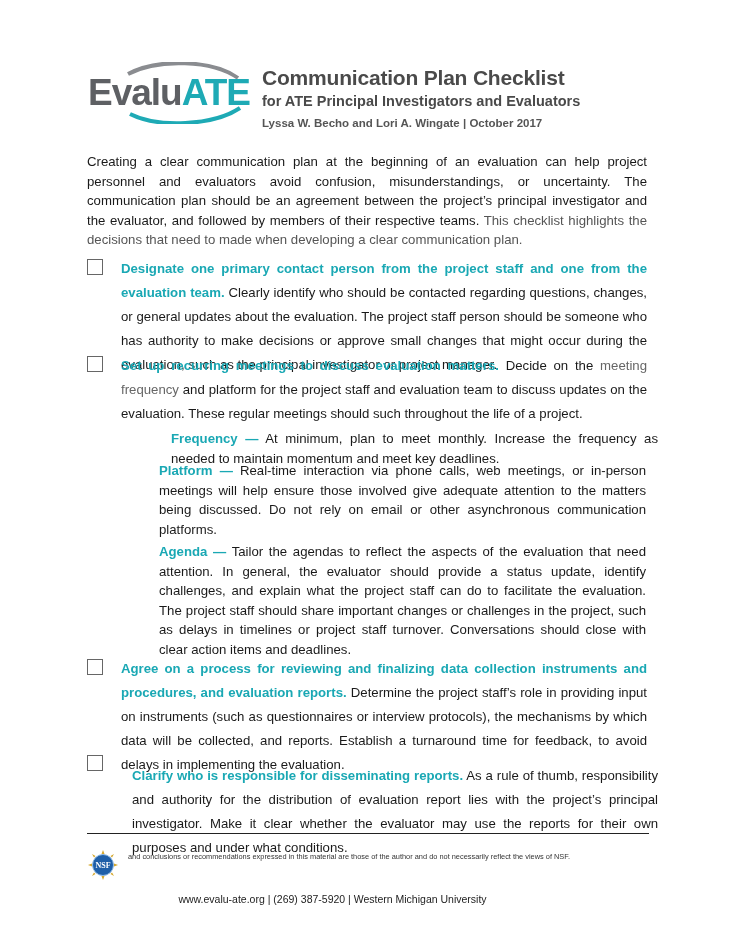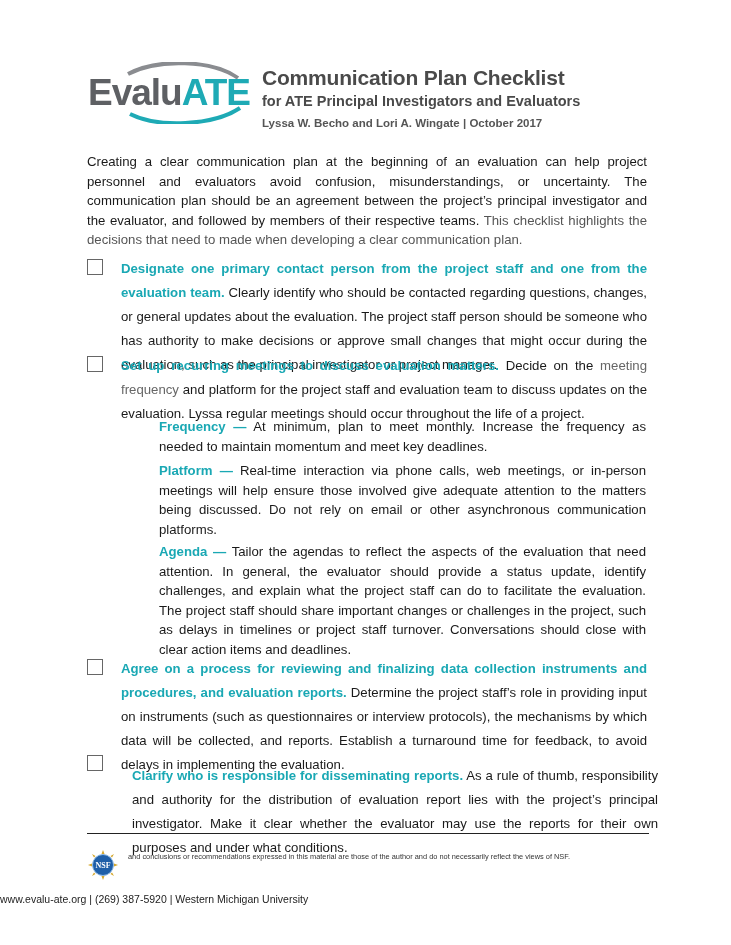--- a/index.html
+++ b/index.html
@@ -28,21 +28,21 @@
   .lead { color: #1aa8b4; font-weight: bold; }
   .muted { color: #666; }
 
   .sub { position: absolute; left: 159px; width: 487px; font-size: 13.2px; line-height: 19.5px; text-align: justify; color: #1a1a1a; }
   .sub .label { color: #1aa8b4; font-weight: bold; }
 
   
   .divider { position: absolute; left: 87px; top: 833px; width: 562px; height: 1px; background: #222; }
   .nsf-logo { position: absolute; left: 88px; top: 850px; width: 30px; height: 30px; }
   .funding { position: absolute; left: 128px; top: 851px; width: 530px; font-size: 7.4px; line-height: 12px; color: #333; white-space: nowrap; }
-  .contact { position: absolute; left: 0; width: 665px; top: 893px; text-align: left; font-size: 10.5px; color: #222; }
+  .contact { position: absolute; left: 0; width: 665px; top: 893px; text-align: center; font-size: 10.5px; color: #222; }
 </style>
 </head>
 <body>
 
 <div class="page">
 
   <div class="logo">
     <svg class="logo-arc" width="160" height="62" viewBox="0 0 160 62">
       <path d="M40 12 C 70 -4, 125 -2, 150 16" stroke="#8a8c90" stroke-width="4" fill="none"></path>
       <path d="M42 52 C 70 66, 125 64, 152 46" stroke="#1eaab5" stroke-width="4" fill="none"></path>
@@ -56,24 +56,24 @@
 
   <p class="intro" style="margin:0"><span>Creating a clear communication plan at the beginning of an evaluation can help project personnel and evaluators avoid confusion, misunderstandings, or uncertainty. The communication plan should be an agreement between the project’s principal investigator and the evaluator, and followed by members of their respective teams. </span><span class="muted">This checklist highlights the decisions that need to made when developing a clear communication plan.</span></p>
 
   <div class="item" style="top:257px">
     <div class="checkbox"></div>
     <p class="item-text" style="margin:0;top:0"><span class="lead">Designate one primary contact person from the project staff and one from the evaluation team.</span><span> Clearly identify who should be contacted regarding questions, changes, or general updates about the evaluation. The project staff person should be someone who has authority to make decisions or approve small changes that might occur during the evaluation, such as the principal investigator or project manager.</span></p>
   </div>
 
   <div class="item" style="top:354px">
     <div class="checkbox"></div>
-    <p class="item-text" style="margin:0;top:0"><span class="lead">Set up recurring meetings to discuss evaluation matters.</span><span> Decide on the </span><span class="muted">meeting frequency</span><span> and platform for the project staff and evaluation team to discuss updates on the evaluation. Lyssa regular meetings should occur throughout the life of a project.</span></p>
+    <p class="item-text" style="margin:0;top:0"><span class="lead">Set up recurring meetings to discuss evaluation matters.</span><span> Decide on the </span><span class="muted">meeting frequency</span><span> and platform for the project staff and evaluation team to discuss updates on the evaluation. These regular meetings should such throughout the life of a project.</span></p>
   </div>
 
-  <p class="sub" style="margin:0;top:417px"><span class="label">Frequency —</span><span> At minimum, plan to meet monthly. Increase the frequency as needed to maintain momentum and meet key deadlines.</span></p>
+  <p class="sub" style="margin:12px;top:417px"><span class="label">Frequency —</span><span> At minimum, plan to meet monthly. Increase the frequency as needed to maintain momentum and meet key deadlines.</span></p>
 
   <p class="sub" style="margin:0;top:461px"><span class="label">Platform —</span><span> Real-time interaction via phone calls, web meetings, or in-person meetings will help ensure those involved give adequate attention to the matters being discussed. Do not rely on email or other asynchronous communication platforms.</span></p>
 
   <p class="sub" style="margin:0;top:542px"><span class="label">Agenda —</span><span> Tailor the agendas to reflect the aspects of the evaluation that need attention. In general, the evaluator should provide a status update, identify challenges, and explain what the project staff can do to facilitate the evaluation. The project staff should share important changes or challenges in the project, such as delays in timelines or project staff turnover. Conversations should close with clear action items and deadlines.</span></p>
 
   <div class="item" style="top:657px">
     <div class="checkbox"></div>
     <p class="item-text" style="margin:0;top:0"><span class="lead">Agree on a process for reviewing and finalizing data collection instruments and procedures, and evaluation reports.</span><span> Determine the project staff’s role in providing input on instruments (such as questionnaires or interview protocols), the mechanisms by which data will be collected, and reports. Establish a turnaround time for feedback, to avoid delays in implementing the evaluation.</span></p>
   </div>
 

